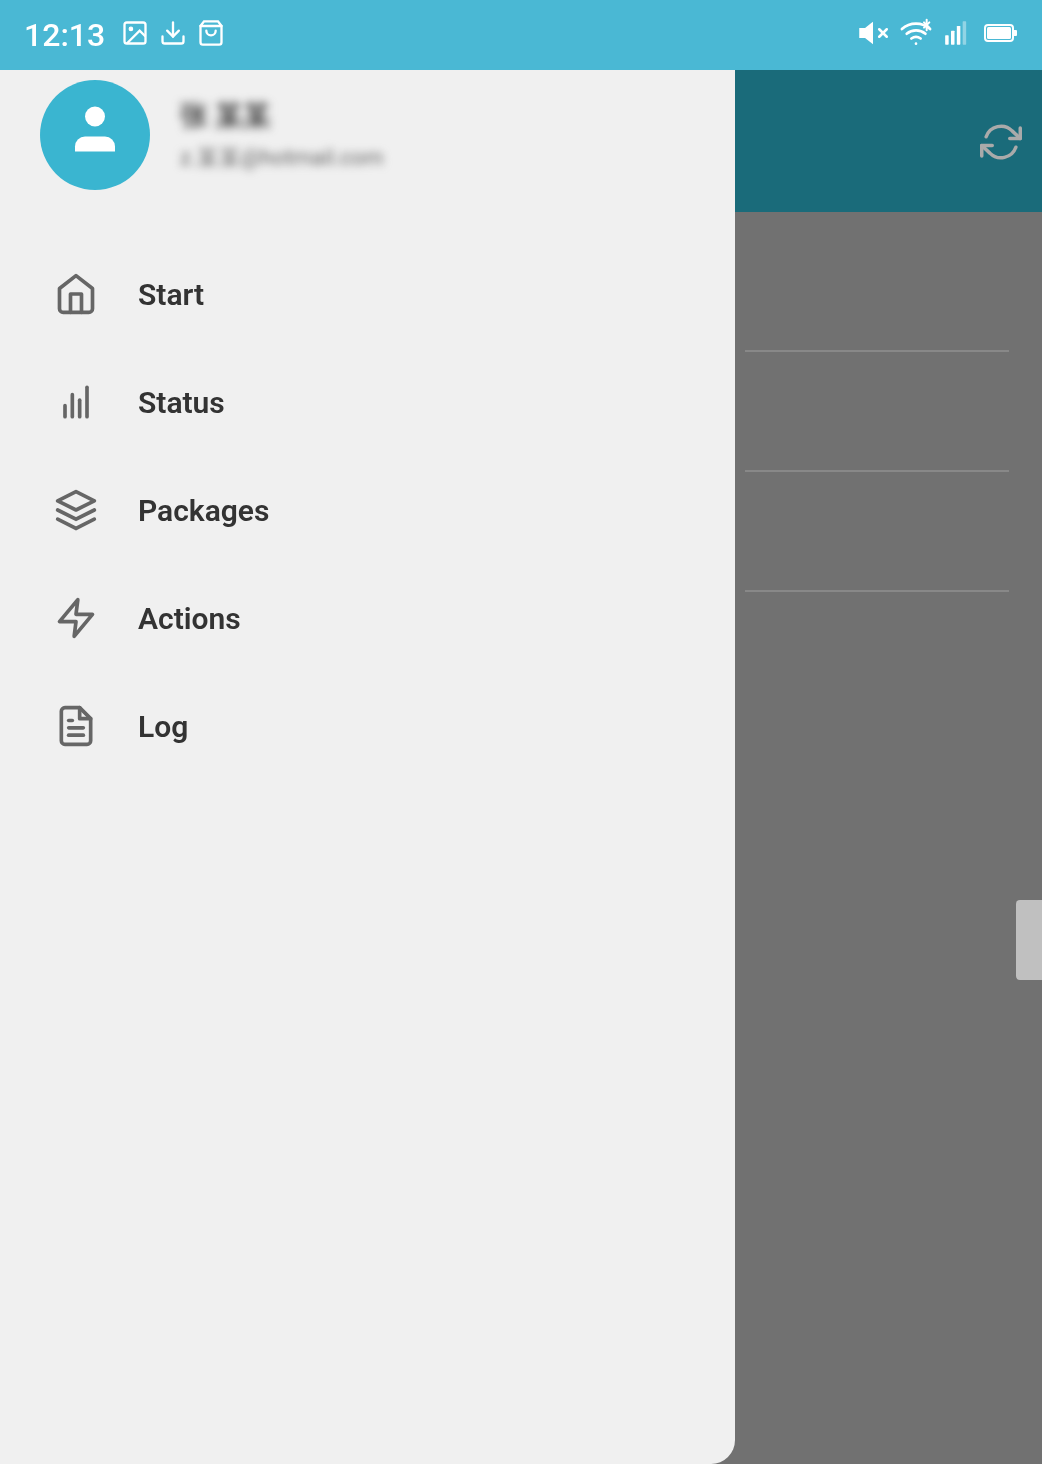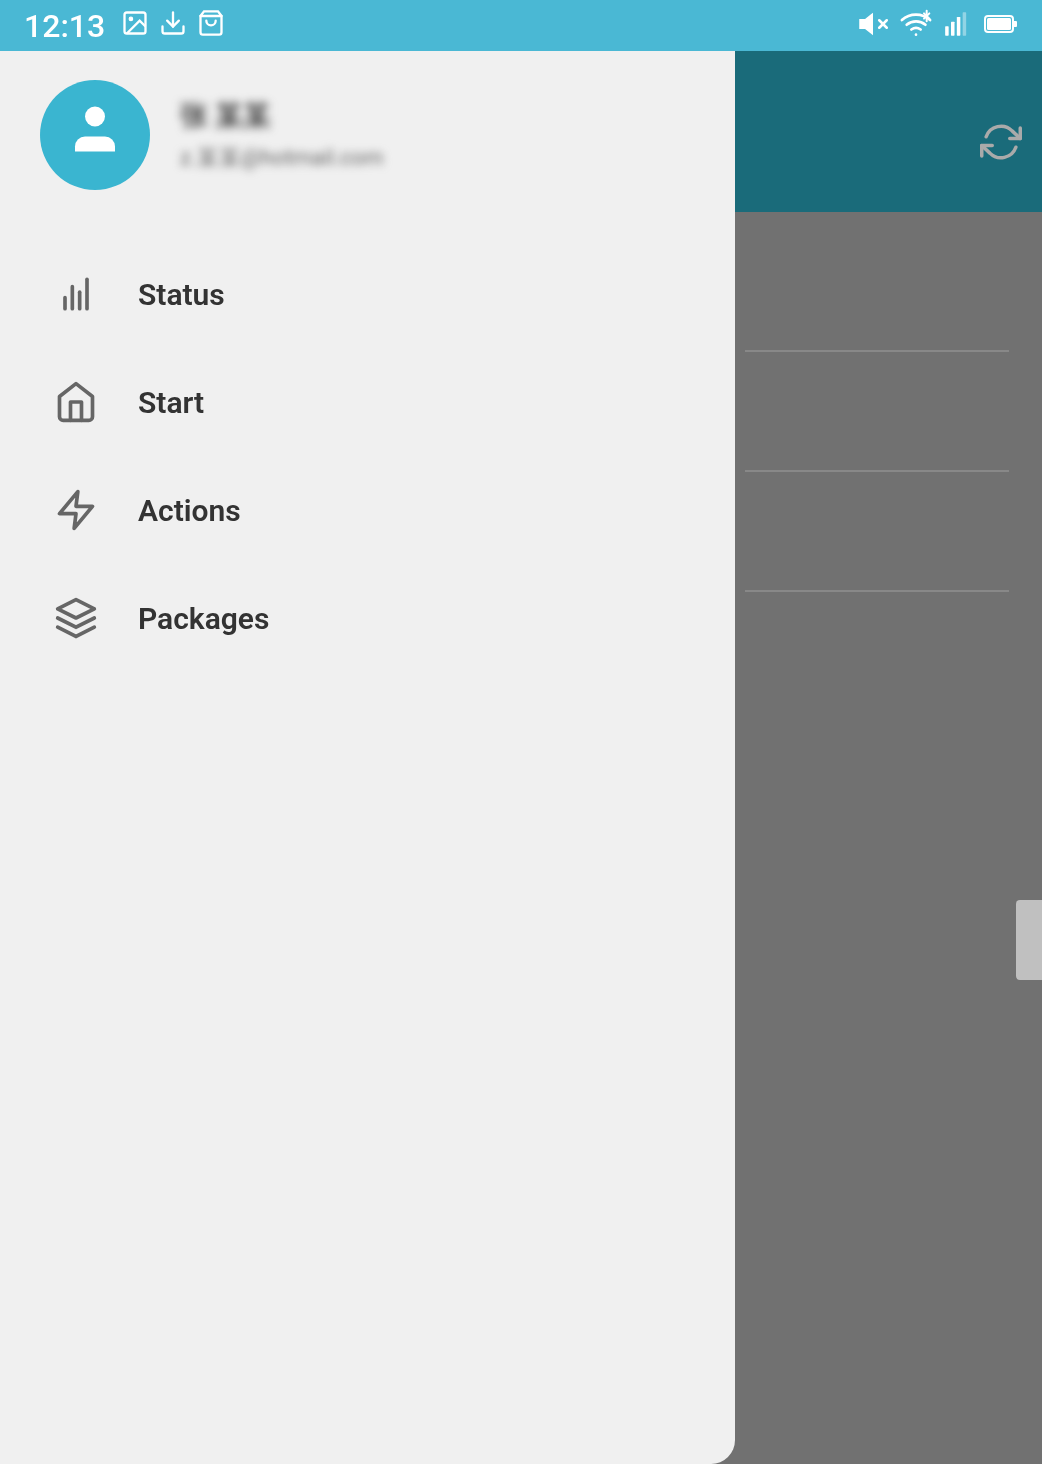--- a/index.html
+++ b/index.html
@@ -16,21 +16,21 @@
       position: relative;
       background: #808080;
     }
 
     
     .status-bar {
       position: absolute;
       top: 0;
       left: 0;
       width: 100%;
-      height: 51px;
+      height: 70px;
       background: #4ab8d4;
       display: flex;
       align-items: center;
       justify-content: space-between;
       padding: 0 24px;
       z-index: 10;
     }
 
     .status-bar-left {
       display: flex;
@@ -326,58 +326,70 @@
       <span class="user-name">张 某某</span>
       <span class="user-email">z.某某@hotmail.com</span>
     </div>
   </div>
 
   <ul class="menu-list">
 
     <li class="menu-item">
       <div class="menu-icon">
         <svg viewBox="0 0 24 24">
+          <path d="M3 9l9-7 9 7v11a2 2 0 0 1-2 2H5a2 2 0 0 1-2-2z" stroke-linecap="round" stroke-linejoin="round"></path>
+          <polyline points="9 22 9 12 15 12 15 22" stroke-linecap="round" stroke-linejoin="round"></polyline>
+        </svg>
+      </div>
+      <span class="menu-label">Start</span>
+    </li>
+
+    <li class="menu-item">
+      <div class="menu-icon">
+        <svg viewBox="0 0 24 24">
           <line x1="6" y1="20" x2="6" y2="14" stroke-linecap="round"></line>
           <line x1="10" y1="20" x2="10" y2="8" stroke-linecap="round"></line>
           <line x1="14" y1="20" x2="14" y2="11" stroke-linecap="round"></line>
           <line x1="18" y1="20" x2="18" y2="4" stroke-linecap="round"></line>
         </svg>
       </div>
       <span class="menu-label">Status</span>
     </li>
 
     <li class="menu-item">
       <div class="menu-icon">
         <svg viewBox="0 0 24 24">
-          <path d="M3 9l9-7 9 7v11a2 2 0 0 1-2 2H5a2 2 0 0 1-2-2z" stroke-linecap="round" stroke-linejoin="round"></path>
-          <polyline points="9 22 9 12 15 12 15 22" stroke-linecap="round" stroke-linejoin="round"></polyline>
-        </svg>
-      </div>
-      <span class="menu-label">Start</span>
-    </li>
-
-    <li class="menu-item">
-      <div class="menu-icon">
-        <svg viewBox="0 0 24 24">
-          <polygon points="13 2 3 14 12 14 11 22 21 10 12 10 13 2" stroke-linecap="round" stroke-linejoin="round"></polygon>
-        </svg>
-      </div>
-      <span class="menu-label">Actions</span>
-    </li>
-
-    <li class="menu-item">
-      <div class="menu-icon">
-        <svg viewBox="0 0 24 24">
           <polygon points="12 2 2 7 12 12 22 7 12 2" stroke-linecap="round" stroke-linejoin="round"></polygon>
           <polyline points="2 17 12 22 22 17" stroke-linecap="round"></polyline>
           <polyline points="2 12 12 17 22 12" stroke-linecap="round"></polyline>
         </svg>
       </div>
       <span class="menu-label">Packages</span>
     </li>
 
+    <li class="menu-item">
+      <div class="menu-icon">
+        <svg viewBox="0 0 24 24">
+          <polygon points="13 2 3 14 12 14 11 22 21 10 12 10 13 2" stroke-linecap="round" stroke-linejoin="round"></polygon>
+        </svg>
+      </div>
+      <span class="menu-label">Actions</span>
+    </li>
+
+    <li class="menu-item">
+      <div class="menu-icon">
+        <svg viewBox="0 0 24 24">
+          <path d="M14 2H6a2 2 0 0 0-2 2v16a2 2 0 0 0 2 2h12a2 2 0 0 0 2-2V8z" stroke-linecap="round" stroke-linejoin="round"></path>
+          <polyline points="14 2 14 8 20 8" stroke-linecap="round" stroke-linejoin="round"></polyline>
+          <line x1="8" y1="13" x2="16" y2="13" stroke-linecap="round"></line>
+          <line x1="8" y1="17" x2="16" y2="17" stroke-linecap="round"></line>
+          <line x1="8" y1="9" x2="10" y2="9" stroke-linecap="round"></line>
+        </svg>
+      </div>
+      <span class="menu-label">Log</span>
+    </li>
 
 
 
   </ul>
 
   <div class="drawer-bottom"></div>
 </div>
 
 </body></html>

